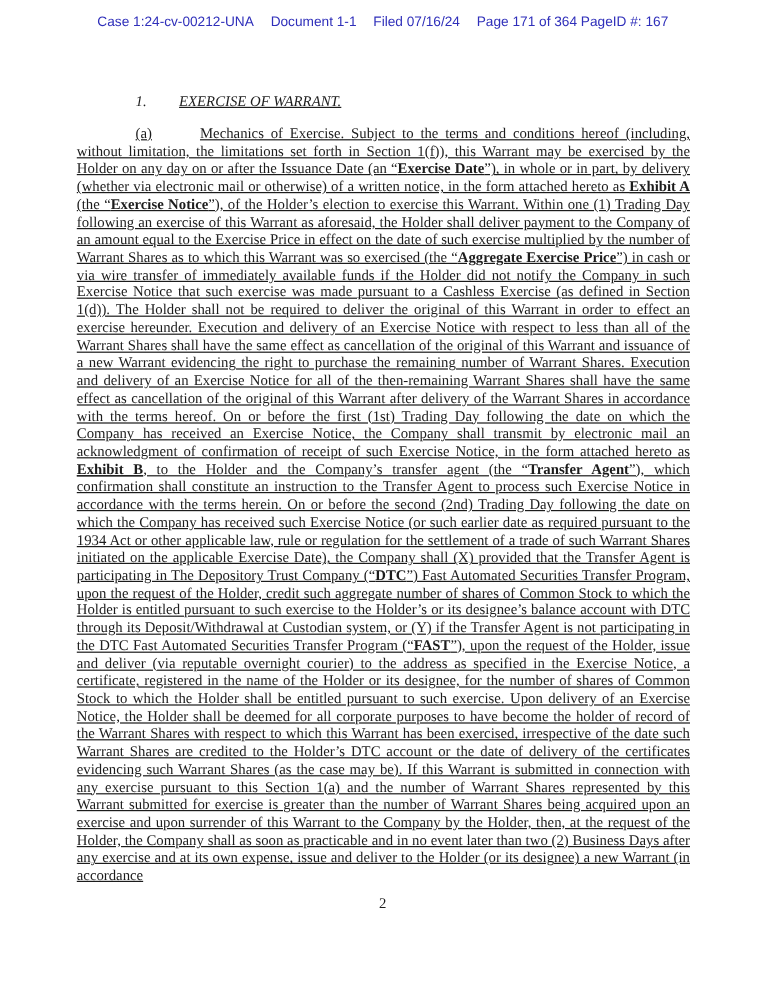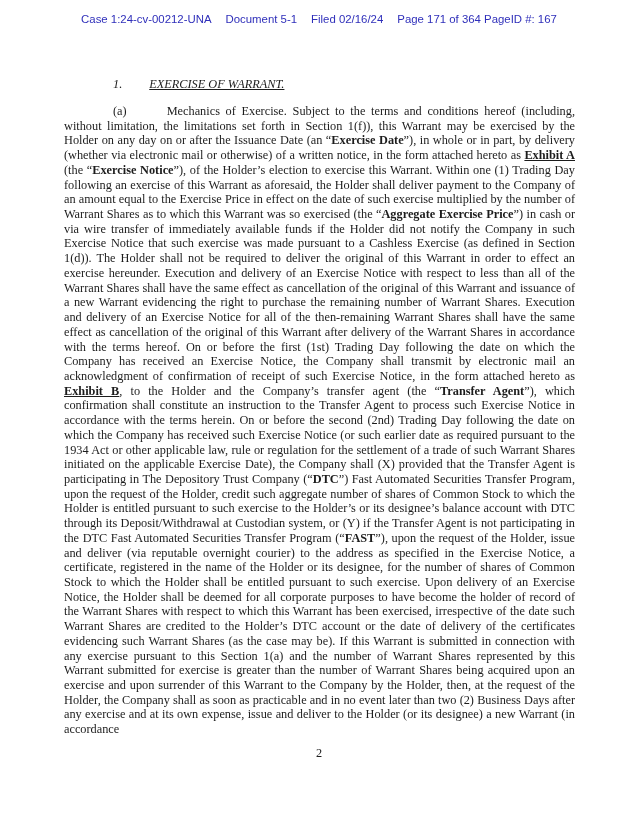--- a/index.html
+++ b/index.html
@@ -41,39 +41,40 @@
   .tab-sm { display: inline-block; width: 27px; }
   .tab-md { display: inline-block; width: 40px; }
   .u { text-decoration: underline; }
   .b { font-weight: bold; }
   .bu { font-weight: bold; text-decoration: underline; }
   .paragraph {
     margin-top: 12px;
     text-align: justify;
     line-height: 14.72px;
     text-indent: 49px;
+    text-decoration: underline;
   }
   .page-number {
     position: absolute;
     top: 746px; left: 0; right: 0;
     text-align: center;
     font-family: "Liberation Serif", serif;
     font-size: 12.3px;
     color: #1c1c1c;
   }
 </style>
 </head>
 <body>
 
 <div class="page">
 
   <div class="case-header">
     <span>Case 1:24-cv-00212-UNA</span>
-    <span>Document 5-1</span>
-    <span>Filed 02/16/24</span>
+    <span>Document 1-1</span>
+    <span>Filed 07/16/24</span>
     <span>Page 171 of 364 PageID #: 167</span>
   </div>
 
   <div class="content">
 
     <p class="section-heading">
       <span>1.</span><span class="tab-sm"></span><span class="u">EXERCISE OF WARRANT.</span>
     </p>
 
     <p class="paragraph">

